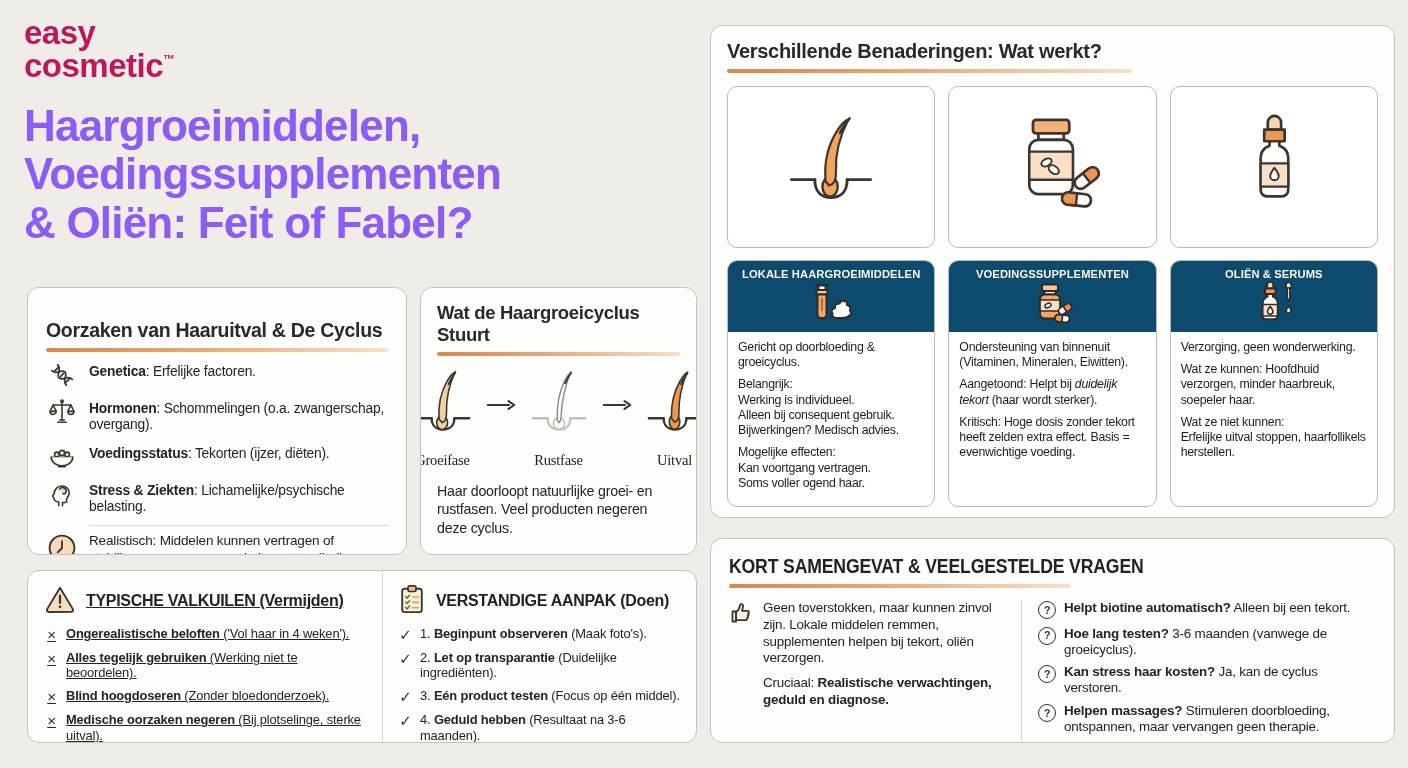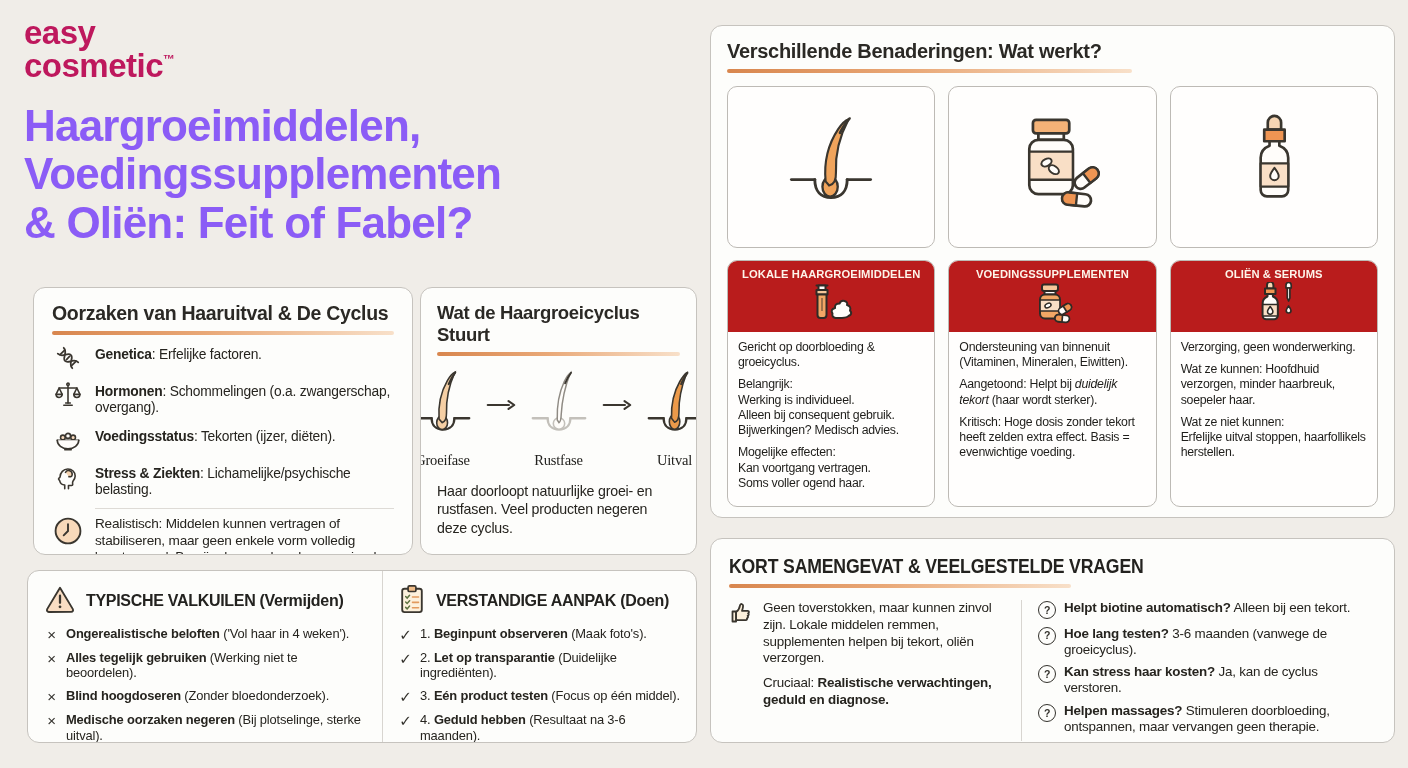--- a/index.html
+++ b/index.html
@@ -17,21 +17,21 @@
   .main-title .t-line{display:block;}
 
   
   .card{position:absolute;background:#fdfdfb;border:1.5px solid #c6c3be;
         border-radius:12px;box-sizing:border-box;overflow:hidden;}
   .card-title{font-weight:800;color:#2b2925;letter-spacing:-0.3px;margin:0;}
   .rule{height:4px;border-radius:2px;margin-top:6px;
         background:linear-gradient(90deg,#d8864e 0%,#e9a877 45%,#f8e0c9 100%);}
 
   
-  #causes-card{left:33px;top:287px;width:380px;height:268px;padding:14px 18px;}
+  #causes-card{left:27px;top:287px;width:380px;height:268px;padding:31px 18px;}
   #causes-card .card-title{font-size:19.5px;}
   .cause-row{display:flex;align-items:flex-start;gap:11px;margin-top:9px;}
   .cause-ic{flex:0 0 32px;display:flex;justify-content:center;}
   .cause-tx{font-size:13.8px;line-height:1.18;letter-spacing:-0.2px;padding-top:3px;}
   .cause-tx b{font-weight:700;}
   .cause-div{height:1px;background:#dedbd6;margin:10px 0 4px 43px;}
   .note-row{display:flex;align-items:flex-start;gap:11px;margin-top:6px;}
   .note-tx{font-size:13.6px;line-height:1.22;letter-spacing:-0.2px;padding-top:1px;}
 
   
@@ -39,39 +39,39 @@
   #cycle-card .card-title{font-size:18.5px;}
   .cycle-row{display:flex;align-items:flex-start;justify-content:center;gap:15px;margin-top:12px;font-family:Liberation Serif, serif;}
   .phase{display:flex;flex-direction:column;align-items:center;width:58px;}
   .phase-label{font-size:14.5px;margin-top:4px;letter-spacing:-0.2px;color:#22211e;}
   .cycle-arrow{margin-top:30px;}
   .cycle-caption{font-size:14.2px;line-height:1.3;margin-top:13px;letter-spacing:-0.2px;}
 
   
   #pitfalls-card{left:27px;top:570px;width:670px;height:173px;padding:0;display:flex;}
   .pit-col{box-sizing:border-box;padding:13px 12px 0 16px;}
-  .pit-col.left{width:355px;border-right:1px solid #d8d5d0;}
+  .pit-col.left{width:355px;border-right:1px solid #d8d5d0;text-decoration:underline;}
   .pit-col.right{flex:1;padding-left:15px;}
   .pit-head{display:flex;align-items:center;gap:10px;}
   .pit-title{font-size:16px;font-weight:800;letter-spacing:-0.3px;color:#23221f;}
   .pit-item{display:flex;gap:7px;margin-top:8px;font-size:12.9px;line-height:1.18;letter-spacing:-0.15px;}
   .pit-item .bullet{flex:0 0 15px;font-size:15px;line-height:1;color:#33312c;text-align:center;padding-top:1px;}
   .pit-item b{font-weight:700;}
 
   
   #approaches-card{left:710px;top:25px;width:685px;height:493px;padding:14px 16px;}
   #approaches-card .card-title{font-size:20px;}
   #approaches-card .rule{width:405px;}
   .icon-box-row{display:flex;gap:13px;margin-top:13px;}
   .icon-box{width:209px;height:162px;border:1.5px solid #bdbab5;border-radius:10px;
             background:#fffefd;display:flex;align-items:center;justify-content:center;box-sizing:border-box;}
   .col-row{display:flex;gap:13px;margin-top:12px;}
   .app-col{width:209px;border:1.5px solid #bdbab5;border-radius:10px;overflow:hidden;
            background:#fffefd;box-sizing:border-box;display:flex;flex-direction:column;}
-  .app-head{background:#b91c1c;text-align:center;padding:7px 4px 4px;}
+  .app-head{background:#0c4a6e;text-align:center;padding:7px 4px 4px;}
   .app-head-title{font-size:11.2px;font-weight:700;color:#fdf4ea;letter-spacing:0.1px;}
   .app-head-ic{height:46px;display:flex;align-items:flex-start;justify-content:center;margin-top:2px;}
   .app-body{padding:8px 10px 8px;font-size:12.3px;line-height:1.24;letter-spacing:-0.25px;color:#1f1e1b;}
   .col-p{margin:0 0 7px;}
   .col-p b{font-weight:400;}
   .blk{display:block;}
 
   
   #summary-card{left:710px;top:538px;width:685px;height:205px;padding:15px 18px;}
   .sum-title{font-size:21px;font-weight:800;letter-spacing:-0.2px;color:#23221f;margin:0;

